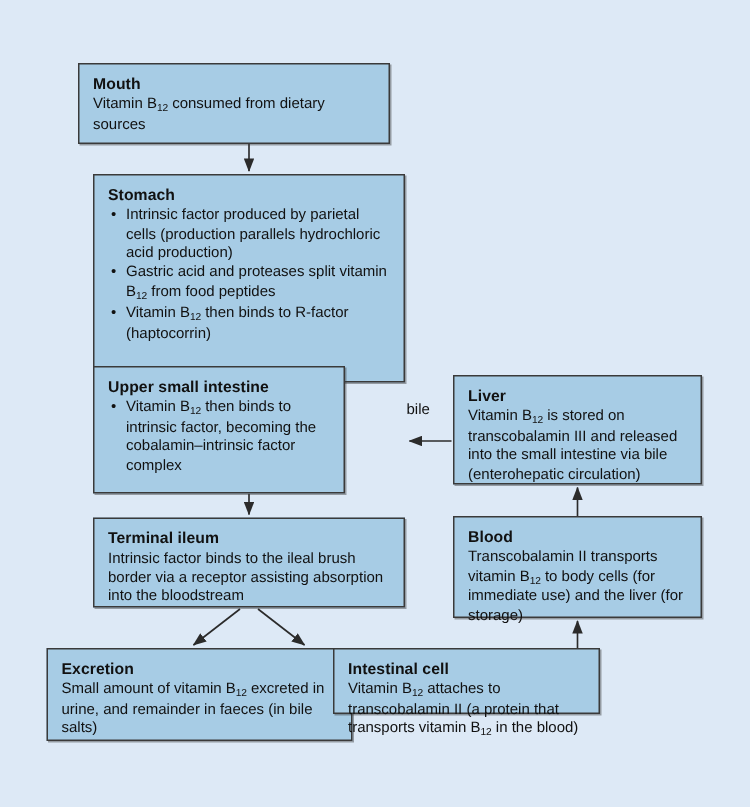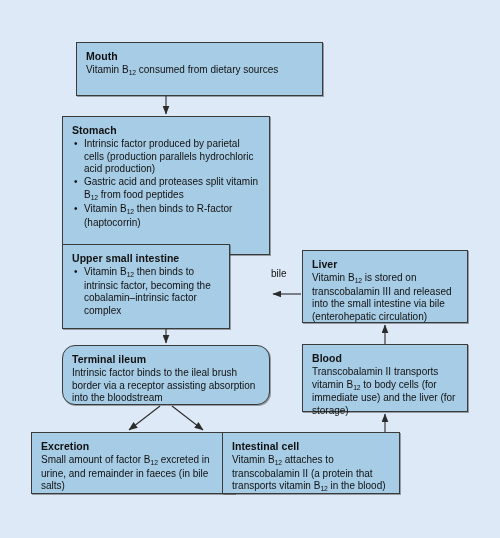--- a/index.html
+++ b/index.html
@@ -76,26 +76,26 @@
   }
   .edge-label {
     position: absolute;
     font-size: 10px;
     color: #111111;
     background: transparent;
     line-height: 12px;
   }
 
   
-  #node-mouth          { left: 76px;  top: 42px;  width: 247px; height: 54px; }
+  #node-mouth          { left: 52px;  top: 42px;  width: 208px; height: 54px; }
   #node-stomach        { left: 62px;  top: 116px; width: 208px; height: 139px; }
   #node-upper-small-intestine { left: 62px;  top: 244px; width: 168px; height: 85px; }
-  #node-terminal-ileum { left: 62px;  top: 345px; width: 208px; height: 60px; border-radius: 13px; }
+  #node-terminal-ileum { left: 62px;  top: 345px; width: 208px; height: 60px; }
   #node-excretion      { left: 31px;  top: 432px; width: 204px; height: 62px; }
-  #node-intestinal-cell{ left: 222px; top: 432px; width: 178px; height: 62px; }
+  #node-intestinal-cell{ left: 222px; top: 432px; width: 178px; height: 44px; }
   #node-liver          { left: 302px; top: 250px; width: 166px; height: 73px; }
   #node-blood          { left: 302px; top: 344px; width: 166px; height: 68px; }
 </style>
 </head>
 <body>
 
 <div id="figure">
 
   <svg class="connectors" viewBox="0 0 500 538">
     <defs>
@@ -147,21 +147,21 @@
   <div class="node" id="node-terminal-ileum">
     <div class="node-title">Terminal ileum</div>
     <div class="node-body">
       <p>Intrinsic factor binds to the ileal brush border via a receptor assisting absorption into the bloodstream</p>
     </div>
   </div>
 
   <div class="node" id="node-excretion">
     <div class="node-title">Excretion</div>
     <div class="node-body">
-      <p><span>Small amount of factor </span><span>B</span><sub>12</sub><span> excreted in urine, and remainder in faeces (in bile salts)</span></p>
+      <p><span>Small amount of vitamin </span><span>B</span><sub>12</sub><span> excreted in urine, and remainder in faeces (in bile salts)</span></p>
     </div>
   </div>
 
   <div class="node" id="node-intestinal-cell">
     <div class="node-title">Intestinal cell</div>
     <div class="node-body">
       <p><span>Vitamin </span><span>B</span><sub>12</sub><span> attaches to transcobalamin II (a protein that transports vitamin </span><span>B</span><sub>12</sub><span> in the blood)</span></p>
     </div>
   </div>
 

